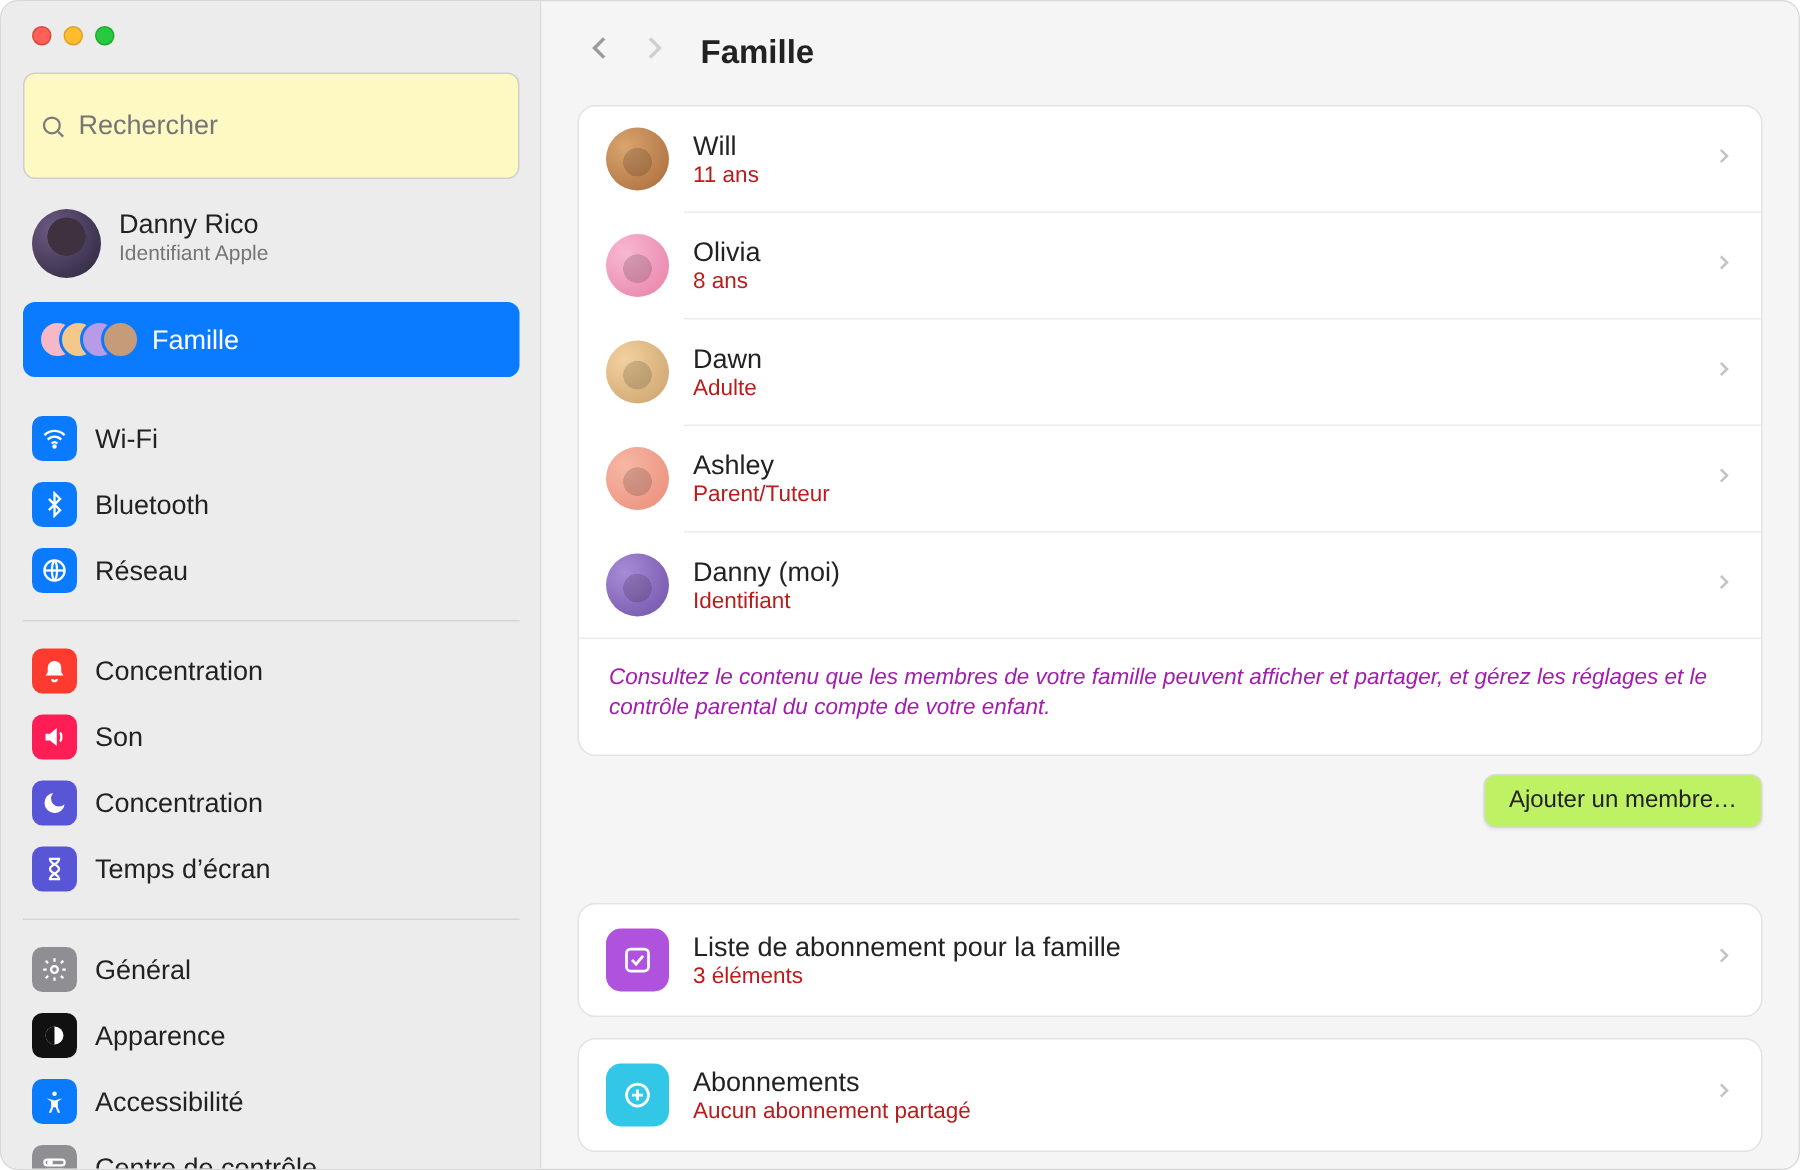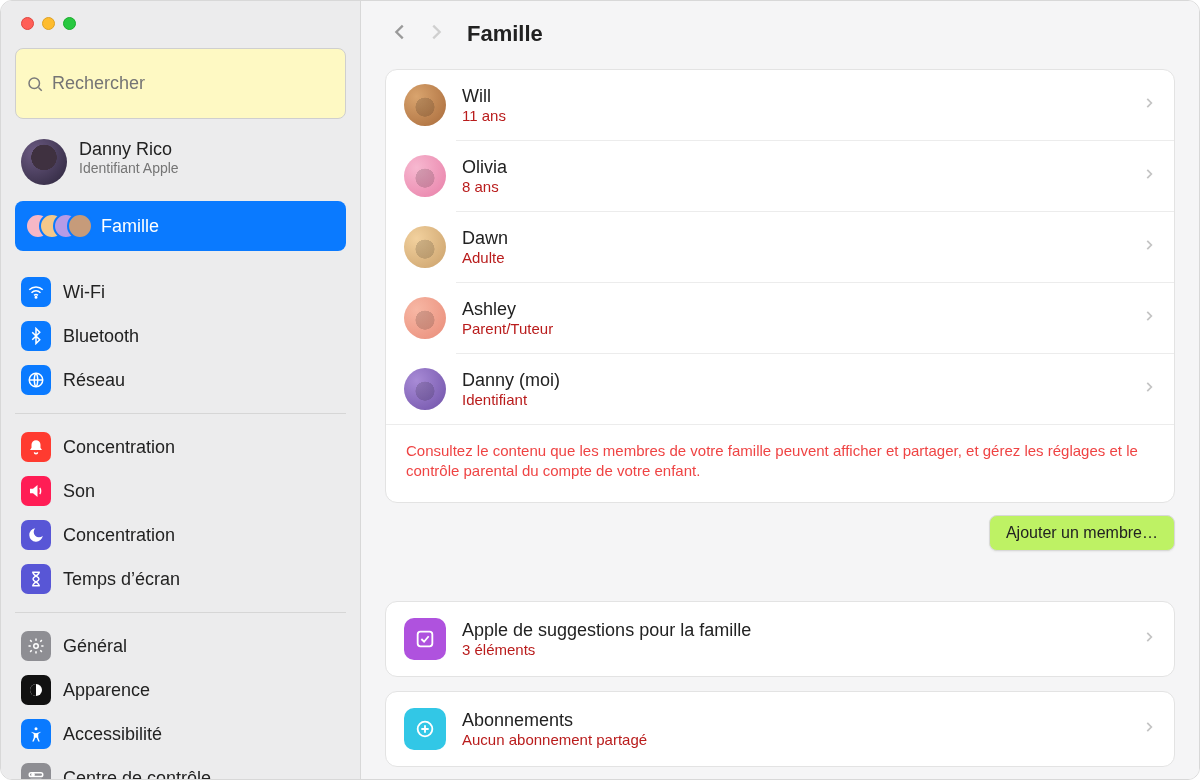--- a/index.html
+++ b/index.html
@@ -149,24 +149,25 @@
   .av-pink   { background: radial-gradient(circle at 30% 30%, #f7b8d0, #e87fa8); }
   .av-tan    { background: radial-gradient(circle at 30% 30%, #f2d19e, #caa06a); }
   .av-peach  { background: radial-gradient(circle at 30% 30%, #f7b7a4, #e98c79); }
   .av-purple { background: radial-gradient(circle at 30% 30%, #a88bd6, #6f51a8); }
   .mtext .mname { font-size: 18px; color: #222; font-weight: 400; }
   .mtext .msub  { font-size: 15px; color: #b91c1c; }
   .chev { margin-left: auto; color: #c4c4c4; }
   .chev svg { width: 14px; height: 14px; }
 
   .card-note {
-    font-size: 15px; color: #ef4444;
+    font-size: 15px; color: #a21caf;
     padding: 16px 20px 20px 20px;
     border-top: 1px solid #ececec;
     line-height: 1.35;
+    font-style: italic;
   }
 
   .right-actions {
     display: flex; justify-content: flex-end;
     padding: 12px 24px 8px 24px;
   }
   .btn {
     background: #bef264; border: 1px solid #d8d8d8;
     border-radius: 8px; padding: 8px 16px;
     font-size: 16px; color: #222;
@@ -426,21 +427,21 @@
 
     <div class="card link-card">
       <div class="mrow">
         <div class="sq-icon sq-purple">
           <svg viewBox="0 0 24 24" fill="none" stroke="#fff" stroke-width="2">
               <rect x="4" y="4" width="16" height="16" rx="3"></rect>
               <polyline points="8 12 11 15 16 9"></polyline>
             </svg>
         </div>
         <div class="mtext">
-          <div class="mname">Apple de suggestions pour la famille</div>
+          <div class="mname">Liste de abonnement pour la famille</div>
           <div class="msub">3 éléments</div>
         </div>
         <span class="chev"><svg viewBox="0 0 24 24" fill="none" stroke="currentColor" stroke-width="3">
               <polyline points="9 5 16 12 9 19"></polyline>
             </svg></span>
       </div>
     </div>
 
     <div class="card link-card" style="margin-top:14px">
       <div class="mrow">

